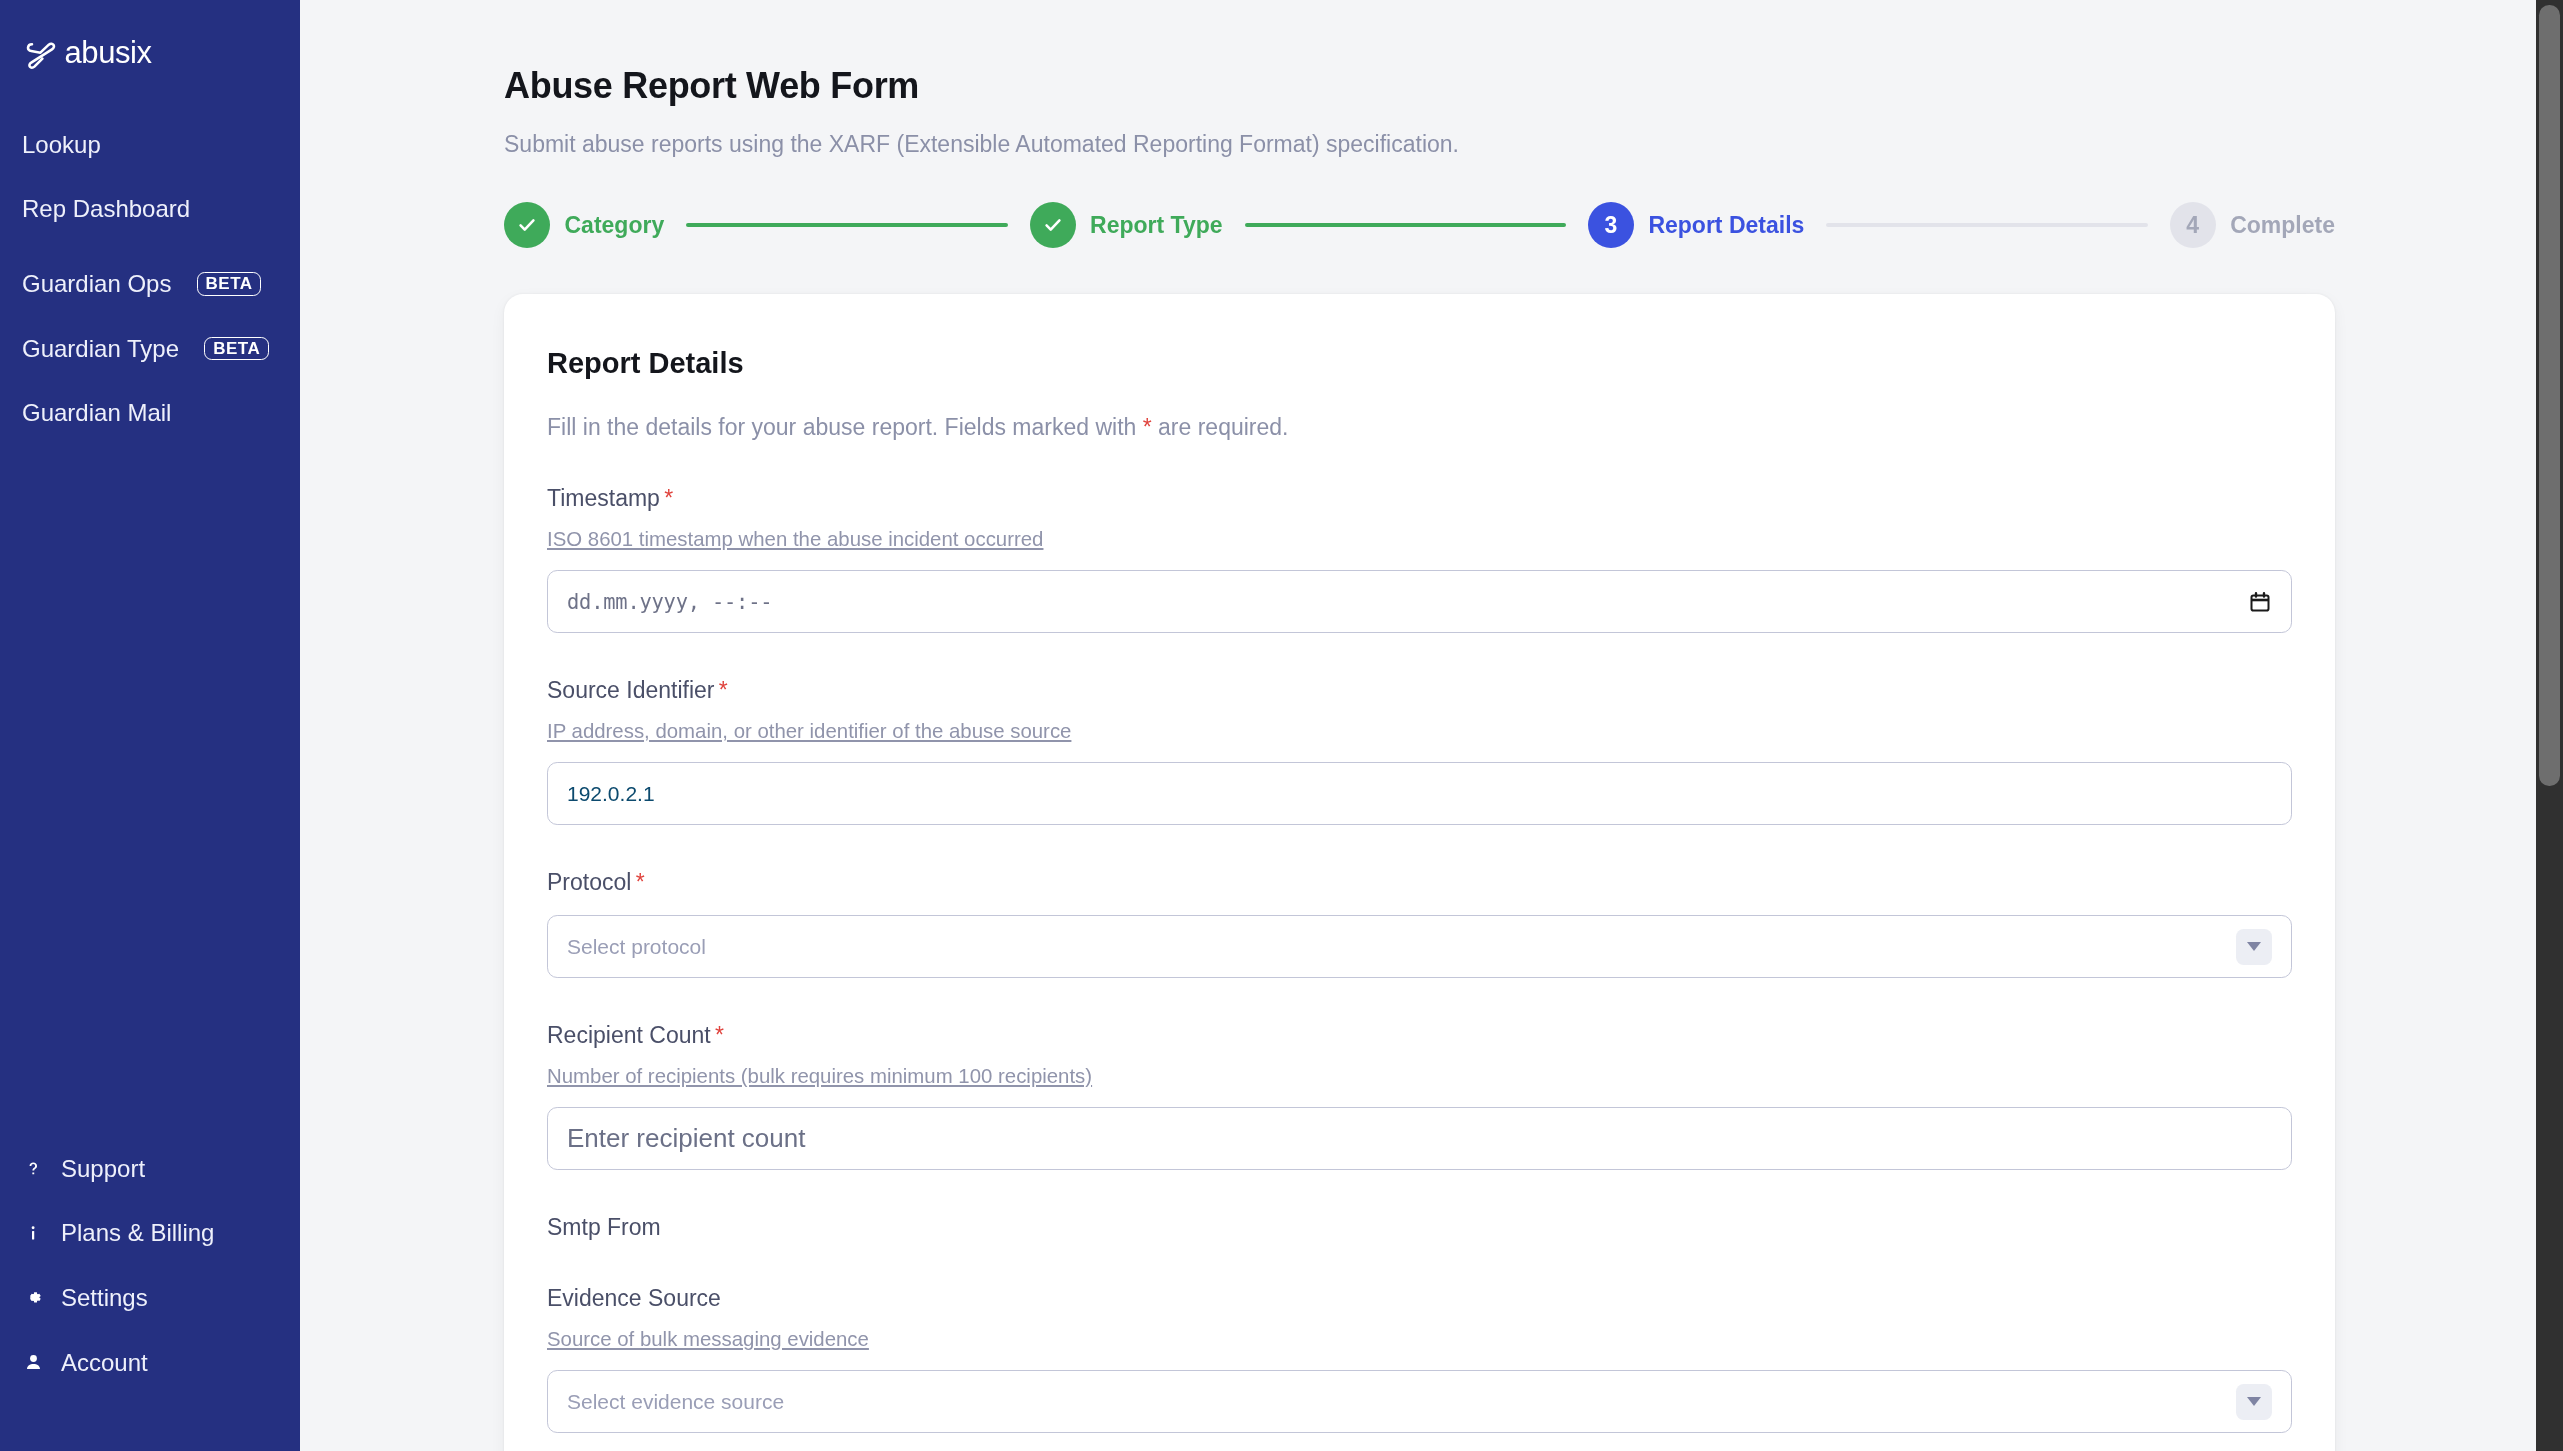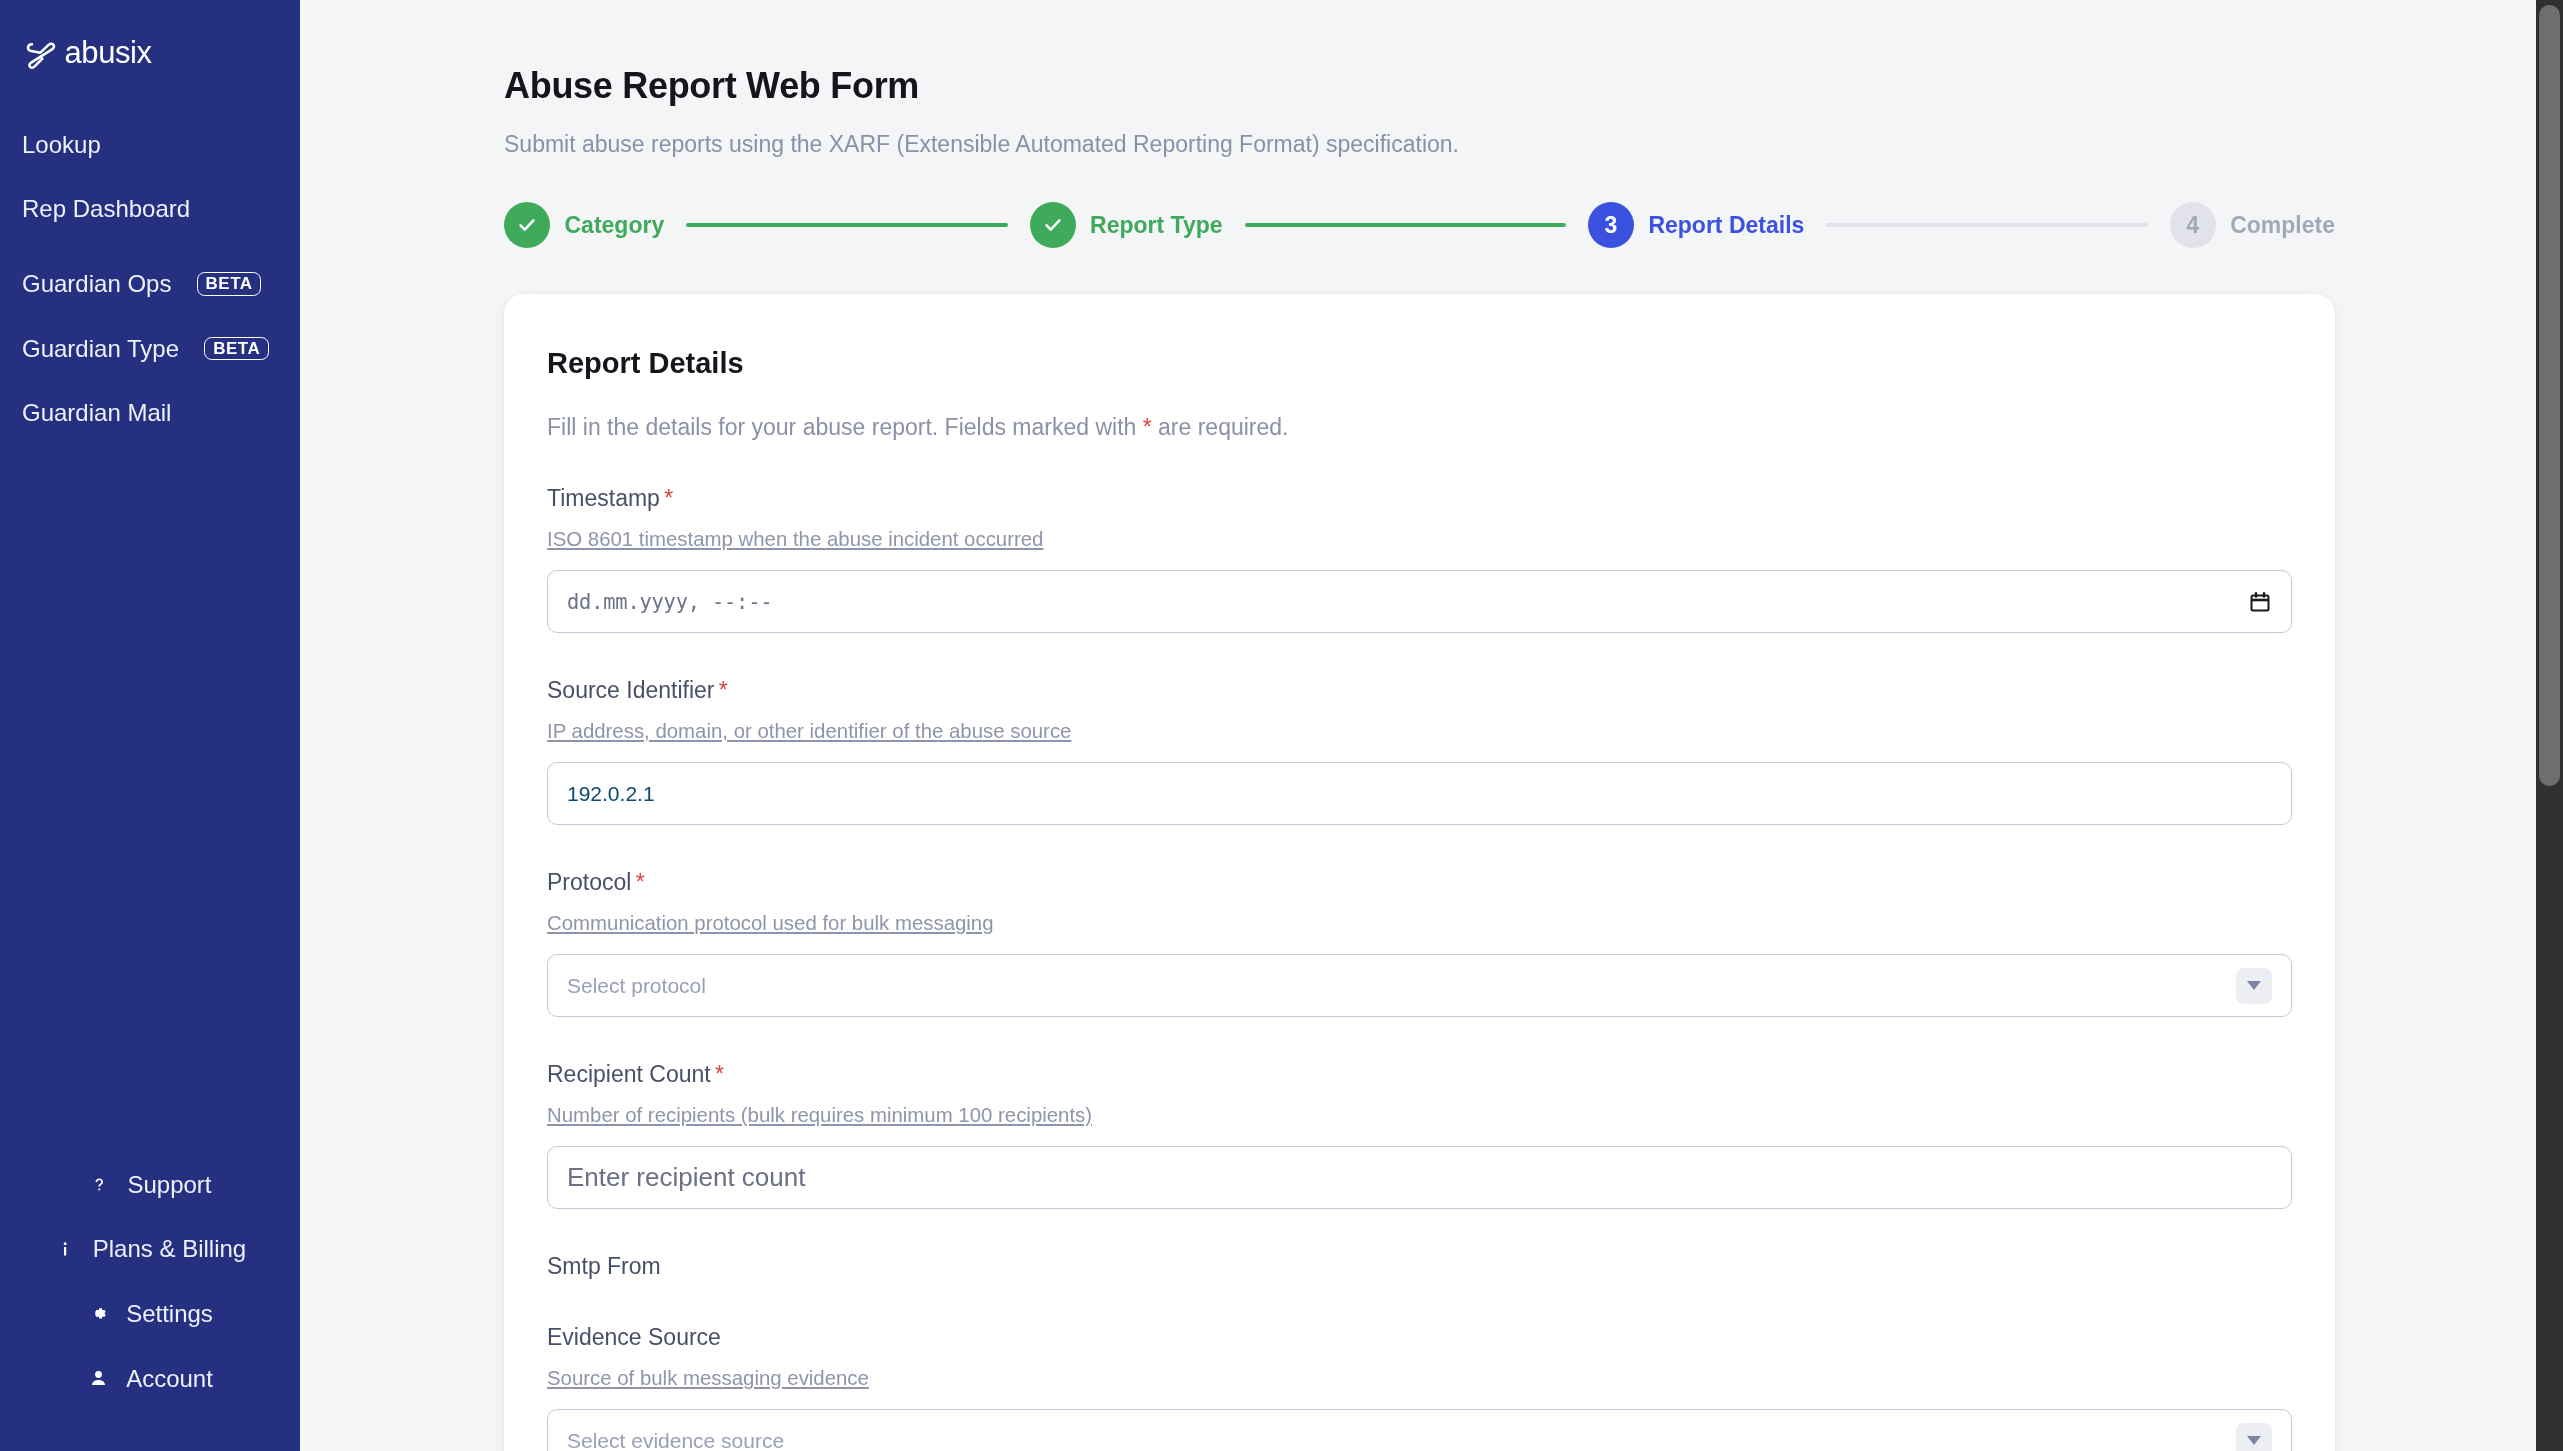--- a/index.html
+++ b/index.html
@@ -37,21 +37,21 @@
     color: #ffffff;
   }
   .nav-gap-lg { height: 24px; }
   .nav-gap-sm { height: 13.6px; }
   .badge {
     border: 1.7px solid #ffffff; border-radius: 7.7px;
     color: #ffffff; font-size: 17px; font-weight: 700;
     letter-spacing: 0.5px; padding: 1.7px 7.7px 2.6px; line-height: 1;
     margin-left: 10.2px;
   }
-  .nav-bottom { margin-top: auto; padding-bottom: 48px; display: flex; flex-direction: column; align-items: center; }
+  .nav-bottom { margin-top: auto; padding-bottom: 64px; display: flex; flex-direction: column; }
   .nav-bottom .nav-item { font-size: 24px; gap: 17px; }
 
   
   .main {
     flex: 1; height: 1452px;
     background: #f4f5f7;
     padding: 0 0 0 0;
     position: relative;
     overflow: hidden;
   }
@@ -309,21 +309,20 @@
           <div class="field-help">IP address, domain, or other identifier of the abuse source</div>
           <div class="control">
             <span class="ph val">192.0.2.1</span>
           </div>
         </div>
 
         <div class="field">
           <div class="field-label">
             <span>Protocol</span><span class="req">*</span>
           </div>
-          <div class="field-help">Communication protocol used for bulk messaging</div>
           <div class="control">
             <span class="ph">Select protocol</span>
             <span class="sel-arrow">
                 <i></i>
               </span>
           </div>
         </div>
 
         <div class="field">
           <div class="field-label">

